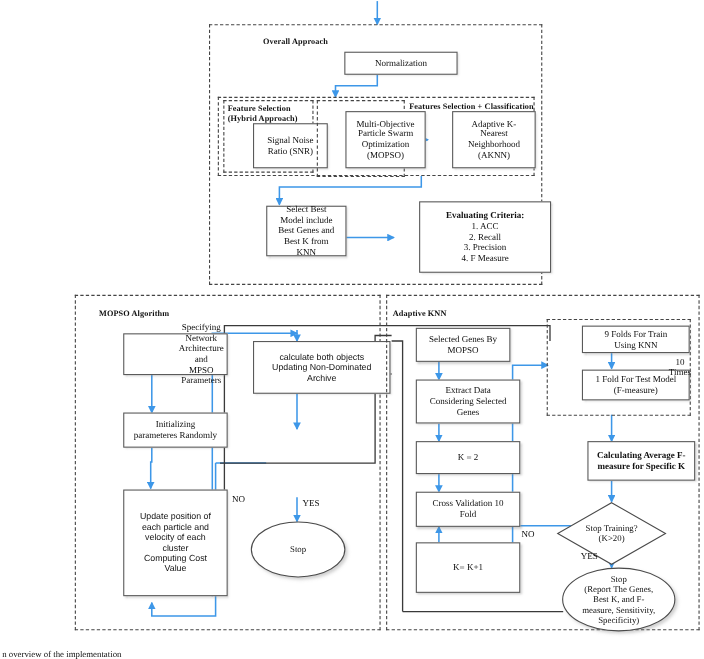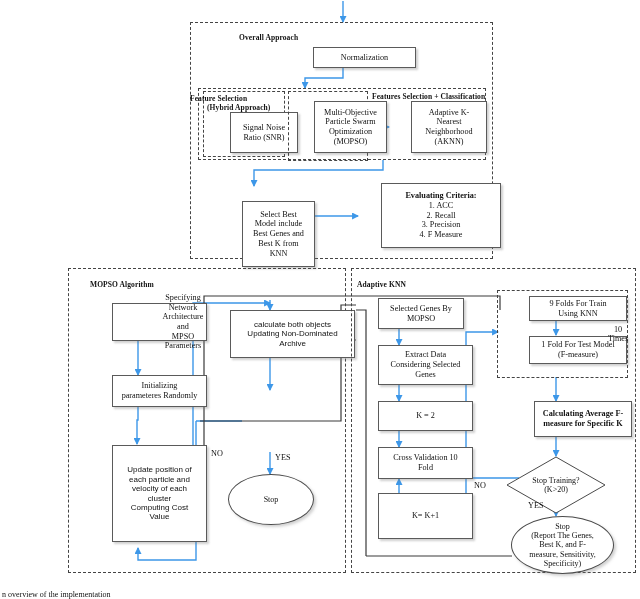--- a/index.html
+++ b/index.html
@@ -124,21 +124,21 @@
   <div class="panel-title" style="left:200px;top:33px;padding-left:39px;">Overall Approach</div>
 
   <div class="box" style="left:291px;top:47px;width:103px;height:21px;">
     <span>Normalization</span>
   </div>
 
   <div class="panel" style="left:198px;top:88px;width:288px;height:72px;"></div>
   <div class="panel-title" style="left:372px;top:92px;">Features Selection + Classification</div>
 
   <div class="panel" style="left:203px;top:91px;width:82px;height:66px;"></div>
-  <div class="panel-title" style="left:190px;top:94px;">Feature Selection</div>
+  <div class="panel-title" style="left:207px;top:94px;">Feature Selection</div>
   <div class="panel-title" style="left:207px;top:103px;">(Hybrid Approach)</div>
 
   <div class="box" style="left:208px;top:112px;width:68px;height:41px;">
     <span style="white-space:pre-line;">Signal Noise
 Ratio (SNR)</span>
   </div>
 
   <div class="panel" style="left:288px;top:91px;width:80px;height:70px;"></div>
   <div class="box" style="left:292px;top:101px;width:73px;height:52px;">
     <span style="white-space:pre-line;">Multi-Objective
@@ -147,21 +147,21 @@
 (MOPSO)</span>
   </div>
 
   <div class="box" style="left:389px;top:101px;width:76px;height:52px;">
     <span style="white-space:pre-line;">Adaptive K-
 Nearest
 Neighborhood
 (AKNN)</span>
   </div>
 
-  <div class="box" style="left:220px;top:201px;width:73px;height:66px;">
+  <div class="box" style="left:220px;top:187px;width:73px;height:46px;">
     <span style="white-space:pre-line;">Select Best
 Model include
 Best Genes and
 Best  K from
 KNN</span>
   </div>
 
   <div class="box crit" style="left:359px;top:183px;width:120px;height:65px;">
     <span class="hd">Evaluating Criteria:</span>
     <span class="li">1. ACC</span>

